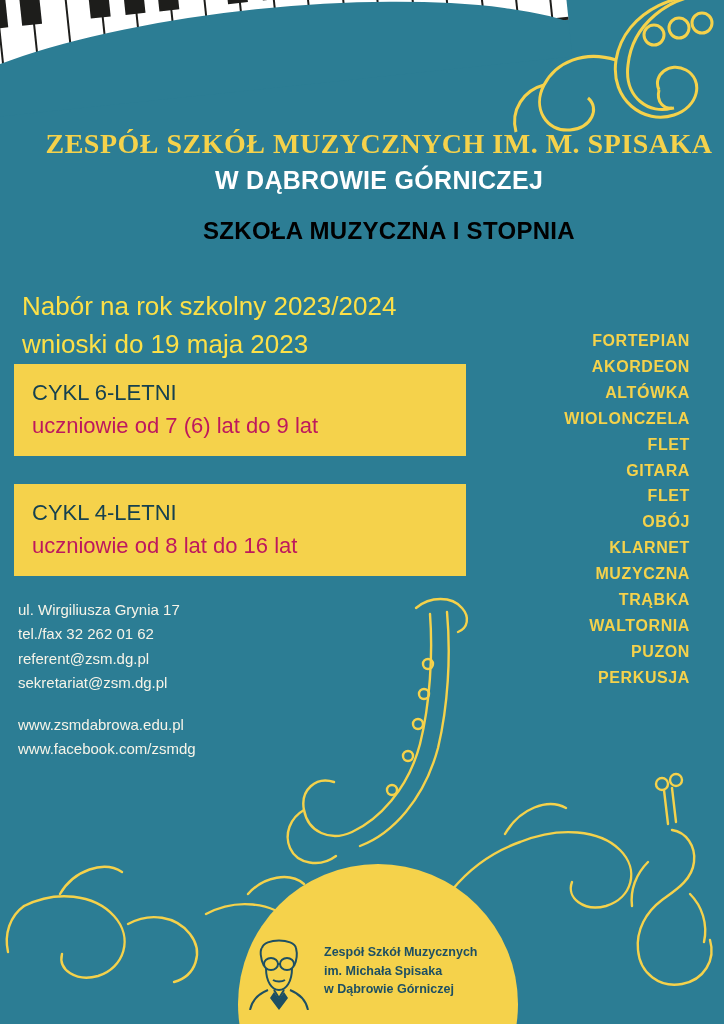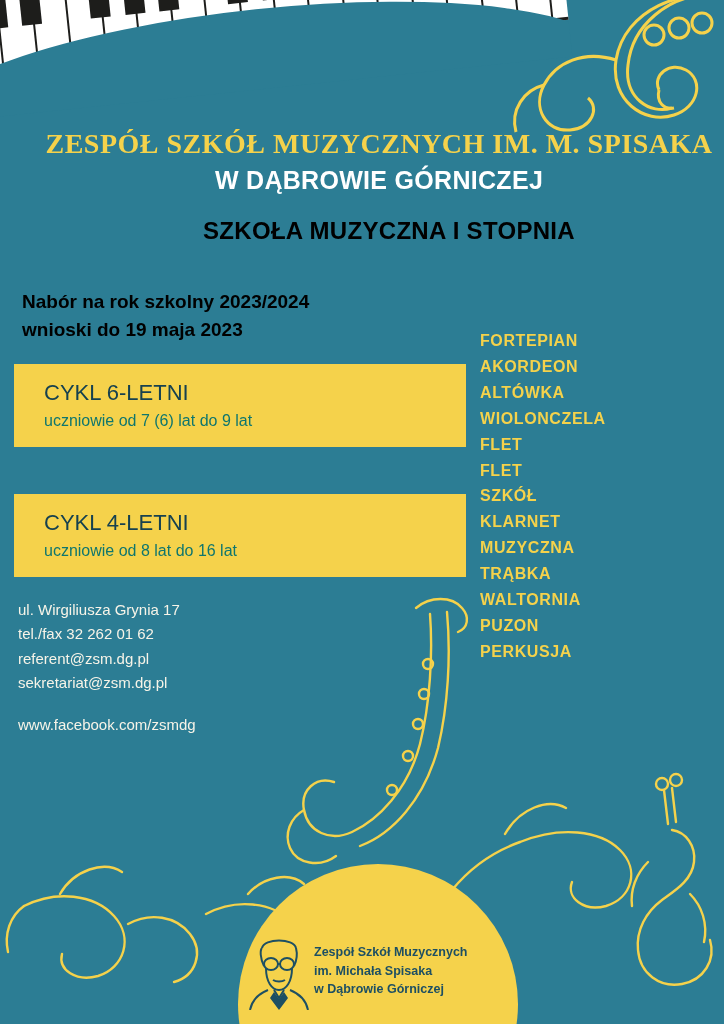--- a/index.html
+++ b/index.html
@@ -108,47 +108,47 @@
   }
 
   
   .recruit {
     position: absolute;
     left: 22px;
     top: 288px;
     width: 420px;
   }
   .recruit div {
-    font-size: 19px;
-    font-weight: bold;
-    color: #000000;
+    font-size: 26px;
+    font-weight: normal;
+    color: #fde047;
     line-height: 1.45;
   }
 
   
   .cycle-box {
     position: absolute;
     left: 14px;
     width: 452px;
     background: #f5d24b;
     color: #1d4f63;
-    padding: 12px 0 14px 30px;
+    padding: 12px 0 14px 18px;
     box-sizing: border-box;
   }
   .cycle-1 { top: 364px; }
-  .cycle-2 { top: 484px; margin-top: 10px; }
+  .cycle-2 { top: 484px; }
   .cycle-title {
     font-size: 22px;
     line-height: 1.5;
     color: #16414f;
   }
   .cycle-sub {
-    font-size: 16px;
+    font-size: 22px;
     line-height: 1.5;
-    color: #0f766e;
+    color: #be185d;
   }
 
   
   .contact {
     position: absolute;
     left: 18px;
     top: 598px;
     width: 330px;
   }
   .contact p {
@@ -158,21 +158,21 @@
     color: #f7f4e8;
   }
   .contact .gap { height: 18px; }
 
   
   .instruments {
     position: absolute;
     right: 34px;
     top: 328px;
     width: 210px;
-    text-align: left;
+    text-align: right;
   }
   .instruments div {
     font-size: 16px;
     font-weight: bold;
     letter-spacing: 0.6px;
     color: #f5d24b;
     line-height: 1.62;
   }
 
   
@@ -185,20 +185,21 @@
     background: #f5d24b;
     border-radius: 50%;
   }
   .logo-row {
     position: absolute;
     left: 244px;
     bottom: 14px;
     width: 290px;
     display: flex;
     align-items: center;
+    gap: 10px;
   }
   .logo-face { width: 70px; height: 78px; flex: 0 0 70px; }
   .logo-text div {
     font-size: 12.5px;
     font-weight: bold;
     color: #1d4f63;
     line-height: 1.5;
     white-space: nowrap;
   }
 </style>
@@ -277,31 +278,33 @@
     <div class="cycle-title">CYKL 4-LETNI</div>
     <div class="cycle-sub">uczniowie od 8 lat do 16 lat</div>
   </div>
 
   <div class="contact">
     <p>ul. Wirgiliusza Grynia 17</p>
     <p>tel./fax 32 262 01 62</p>
     <p>referent@zsm.dg.pl</p>
     <p>sekretariat@zsm.dg.pl</p>
     <div class="gap"></div>
+    <p>www.zsmdabrowa.edu.pl</p>
     <p>www.facebook.com/zsmdg</p>
   </div>
 
   <div class="instruments">
     <div>FORTEPIAN</div>
     <div>AKORDEON</div>
     <div>ALTÓWKA</div>
     <div>WIOLONCZELA</div>
     <div>FLET</div>
+    <div>GITARA</div>
     <div>FLET</div>
-    <div>SZKÓŁ</div>
+    <div>OBÓJ</div>
     <div>KLARNET</div>
     <div>MUZYCZNA</div>
     <div>TRĄBKA</div>
     <div>WALTORNIA</div>
     <div>PUZON</div>
     <div>PERKUSJA</div>
   </div>
 
   <svg class="deco bottom-art" viewBox="0 0 724 430">
     <g fill="none" stroke="#f5d24b" stroke-width="2.4" stroke-linecap="round">

